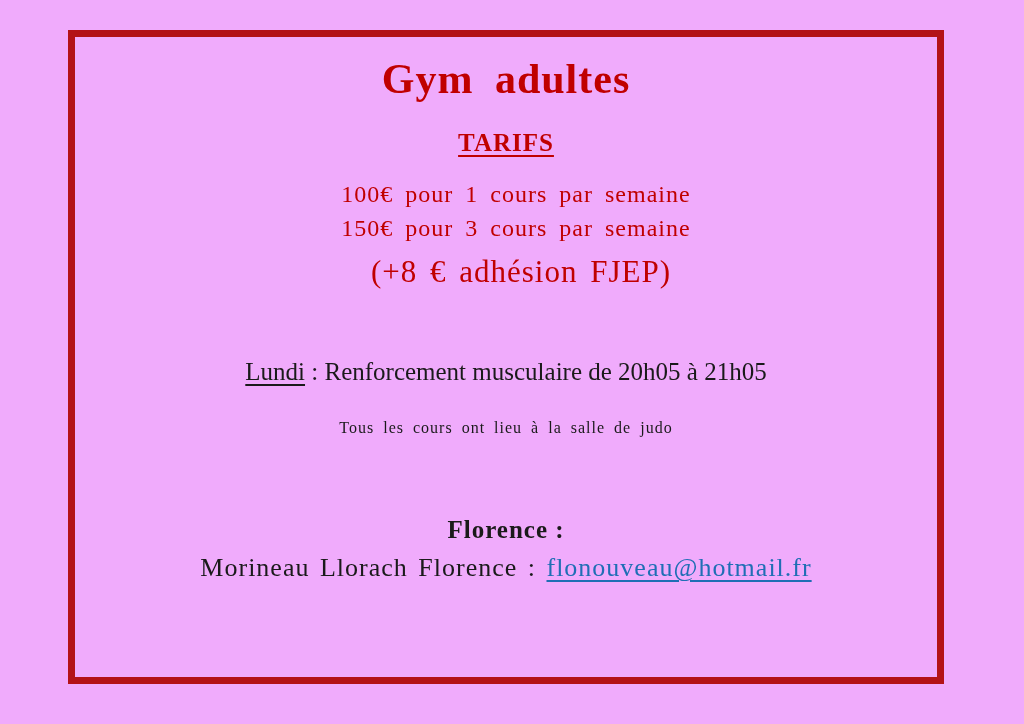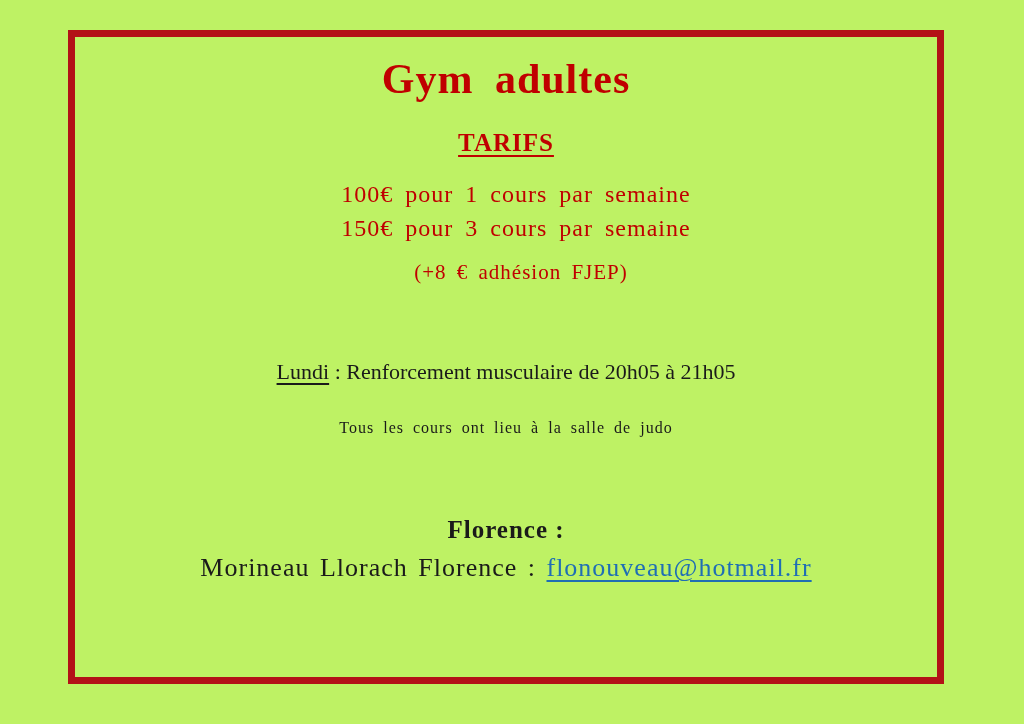--- a/index.html
+++ b/index.html
@@ -8,21 +8,21 @@
     background: #ffffff;
     width: 1024px;
     height: 724px;
     overflow: hidden;
     font-family: "Liberation Serif", "DejaVu Serif", serif;
   }
   .page {
     position: relative;
     width: 1024px;
     height: 724px;
-    background: #bef264;
+    background: #f0abfc;
   }
   .frame {
     position: absolute;
     left: 68px;
     top: 30px;
     width: 862px;
     height: 640px;
     border: 7px solid var(--border, #b31217);
     box-sizing: content-box;
     text-align: center;
@@ -52,30 +52,30 @@
     padding-left: 20px;
   }
   .price-line {
     font-size: 24px;
     line-height: 34px;
     letter-spacing: 1px;
     word-spacing: 5px;
   }
   .membership {
     margin-top: 12px;
-    font-size: 21px;
+    font-size: 31px;
     line-height: 30px;
     letter-spacing: 1px;
     word-spacing: 4px;
     color: var(--accent-red, #c00000);
     margin-left: 30px;
   }
   .schedule {
     margin-top: 70px;
-    font-size: 22px;
+    font-size: 25px;
     line-height: 30px;
     color: var(--text-black, #1a1a1a);
   }
   .schedule .day {
     text-decoration: underline;
     text-underline-offset: 4px;
   }
   .location {
     margin-top: 26px;
     font-size: 16px;

